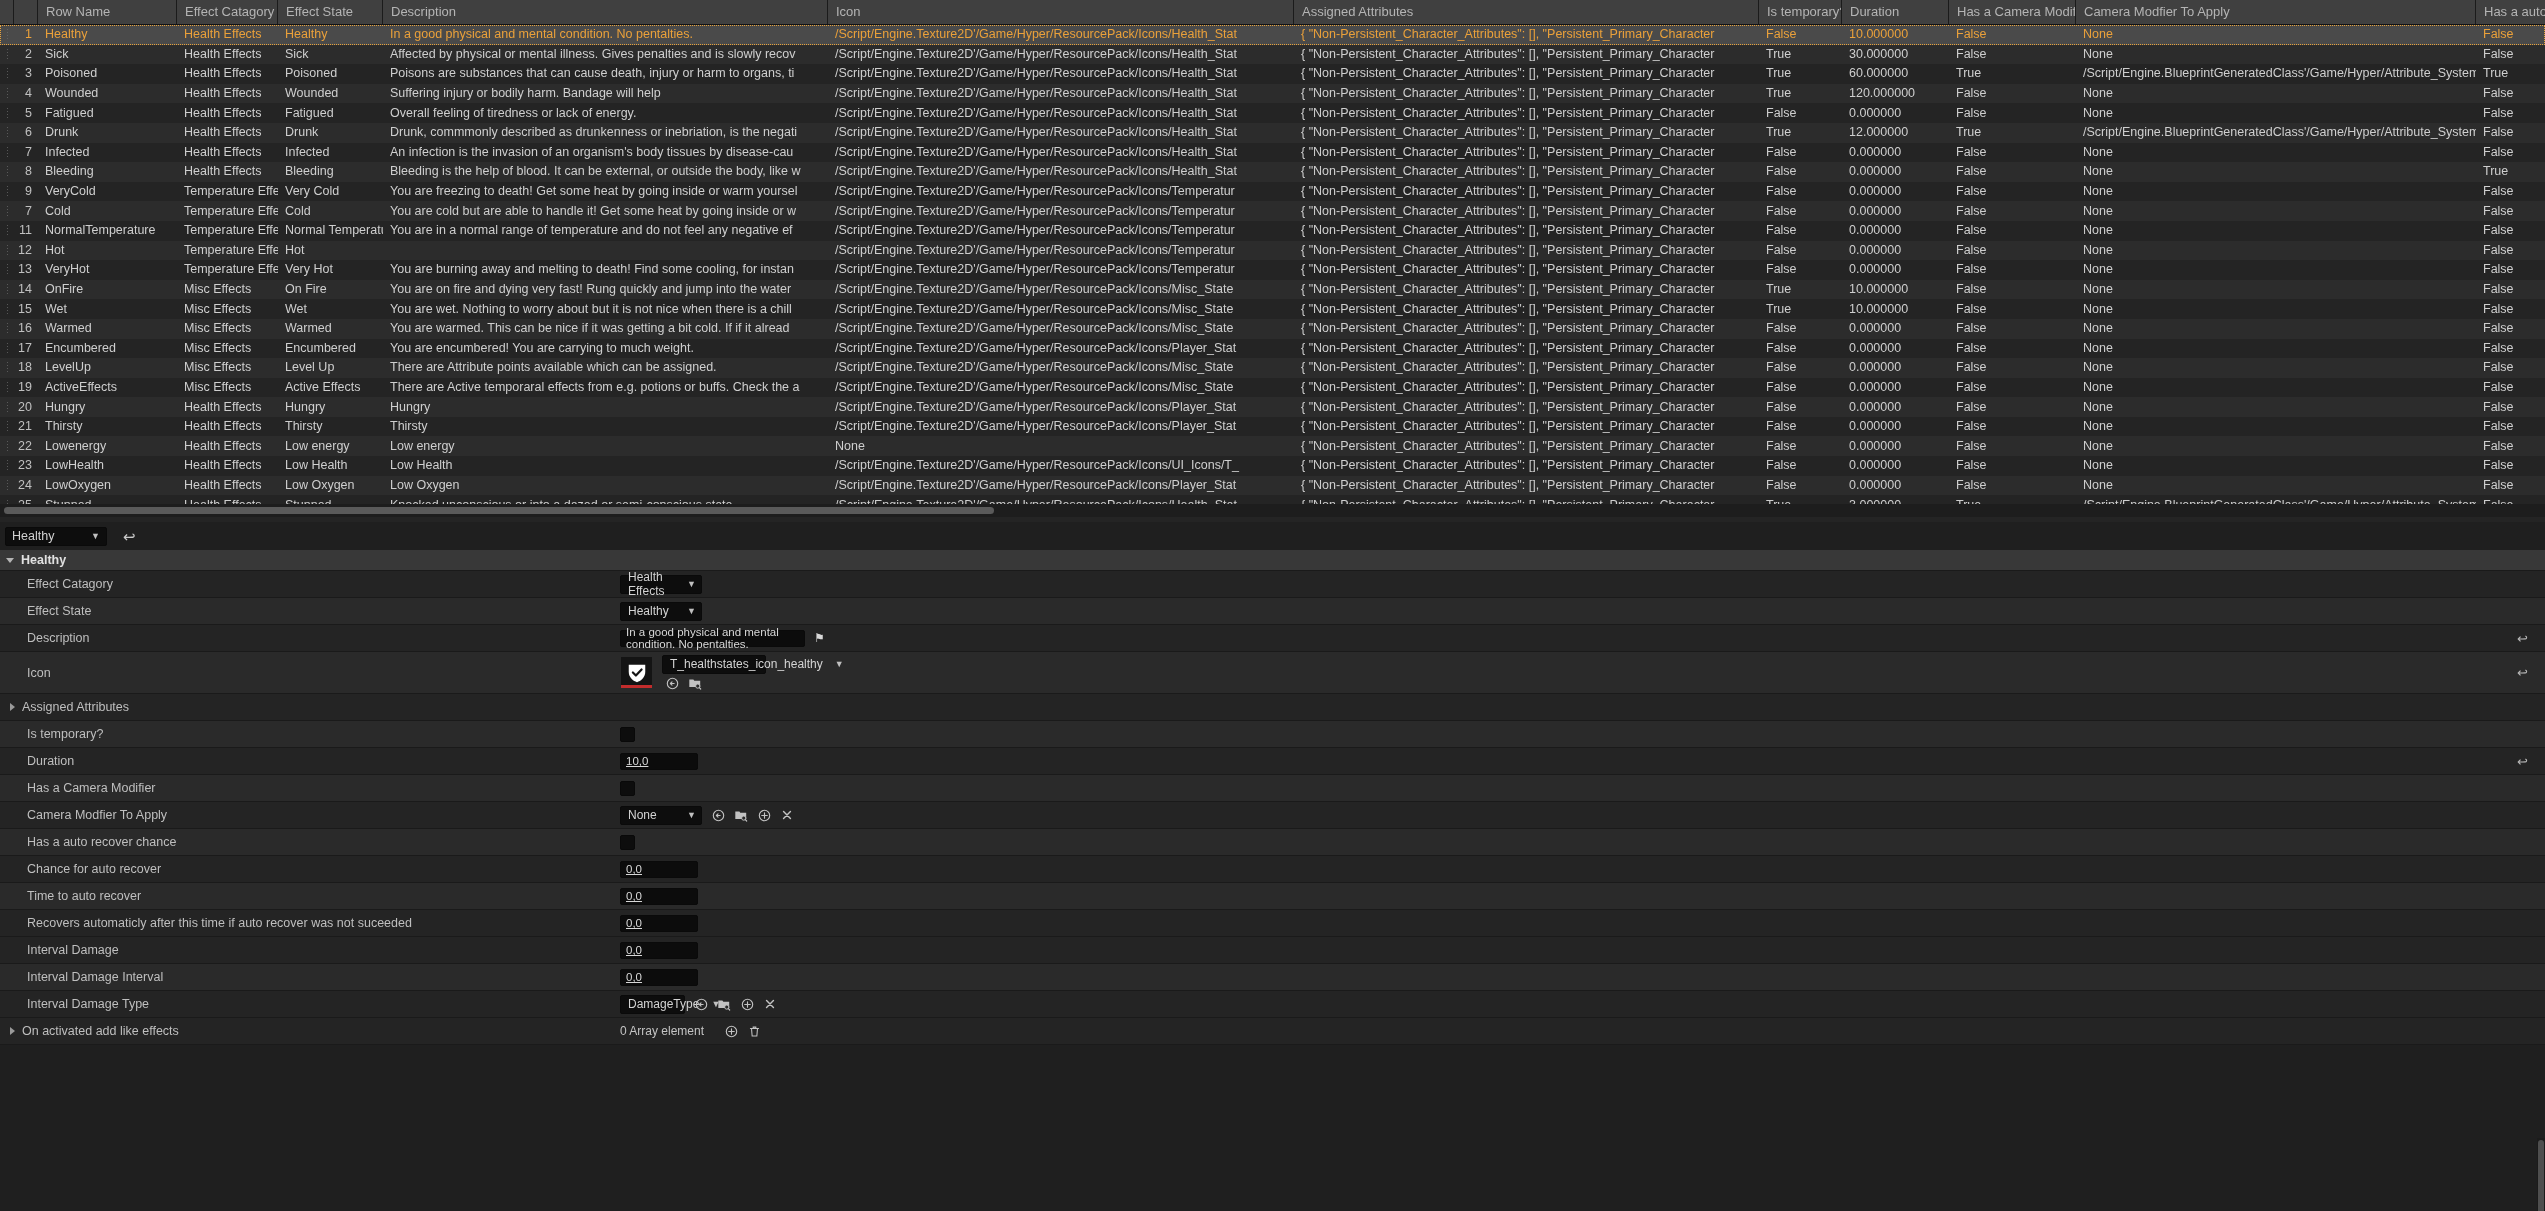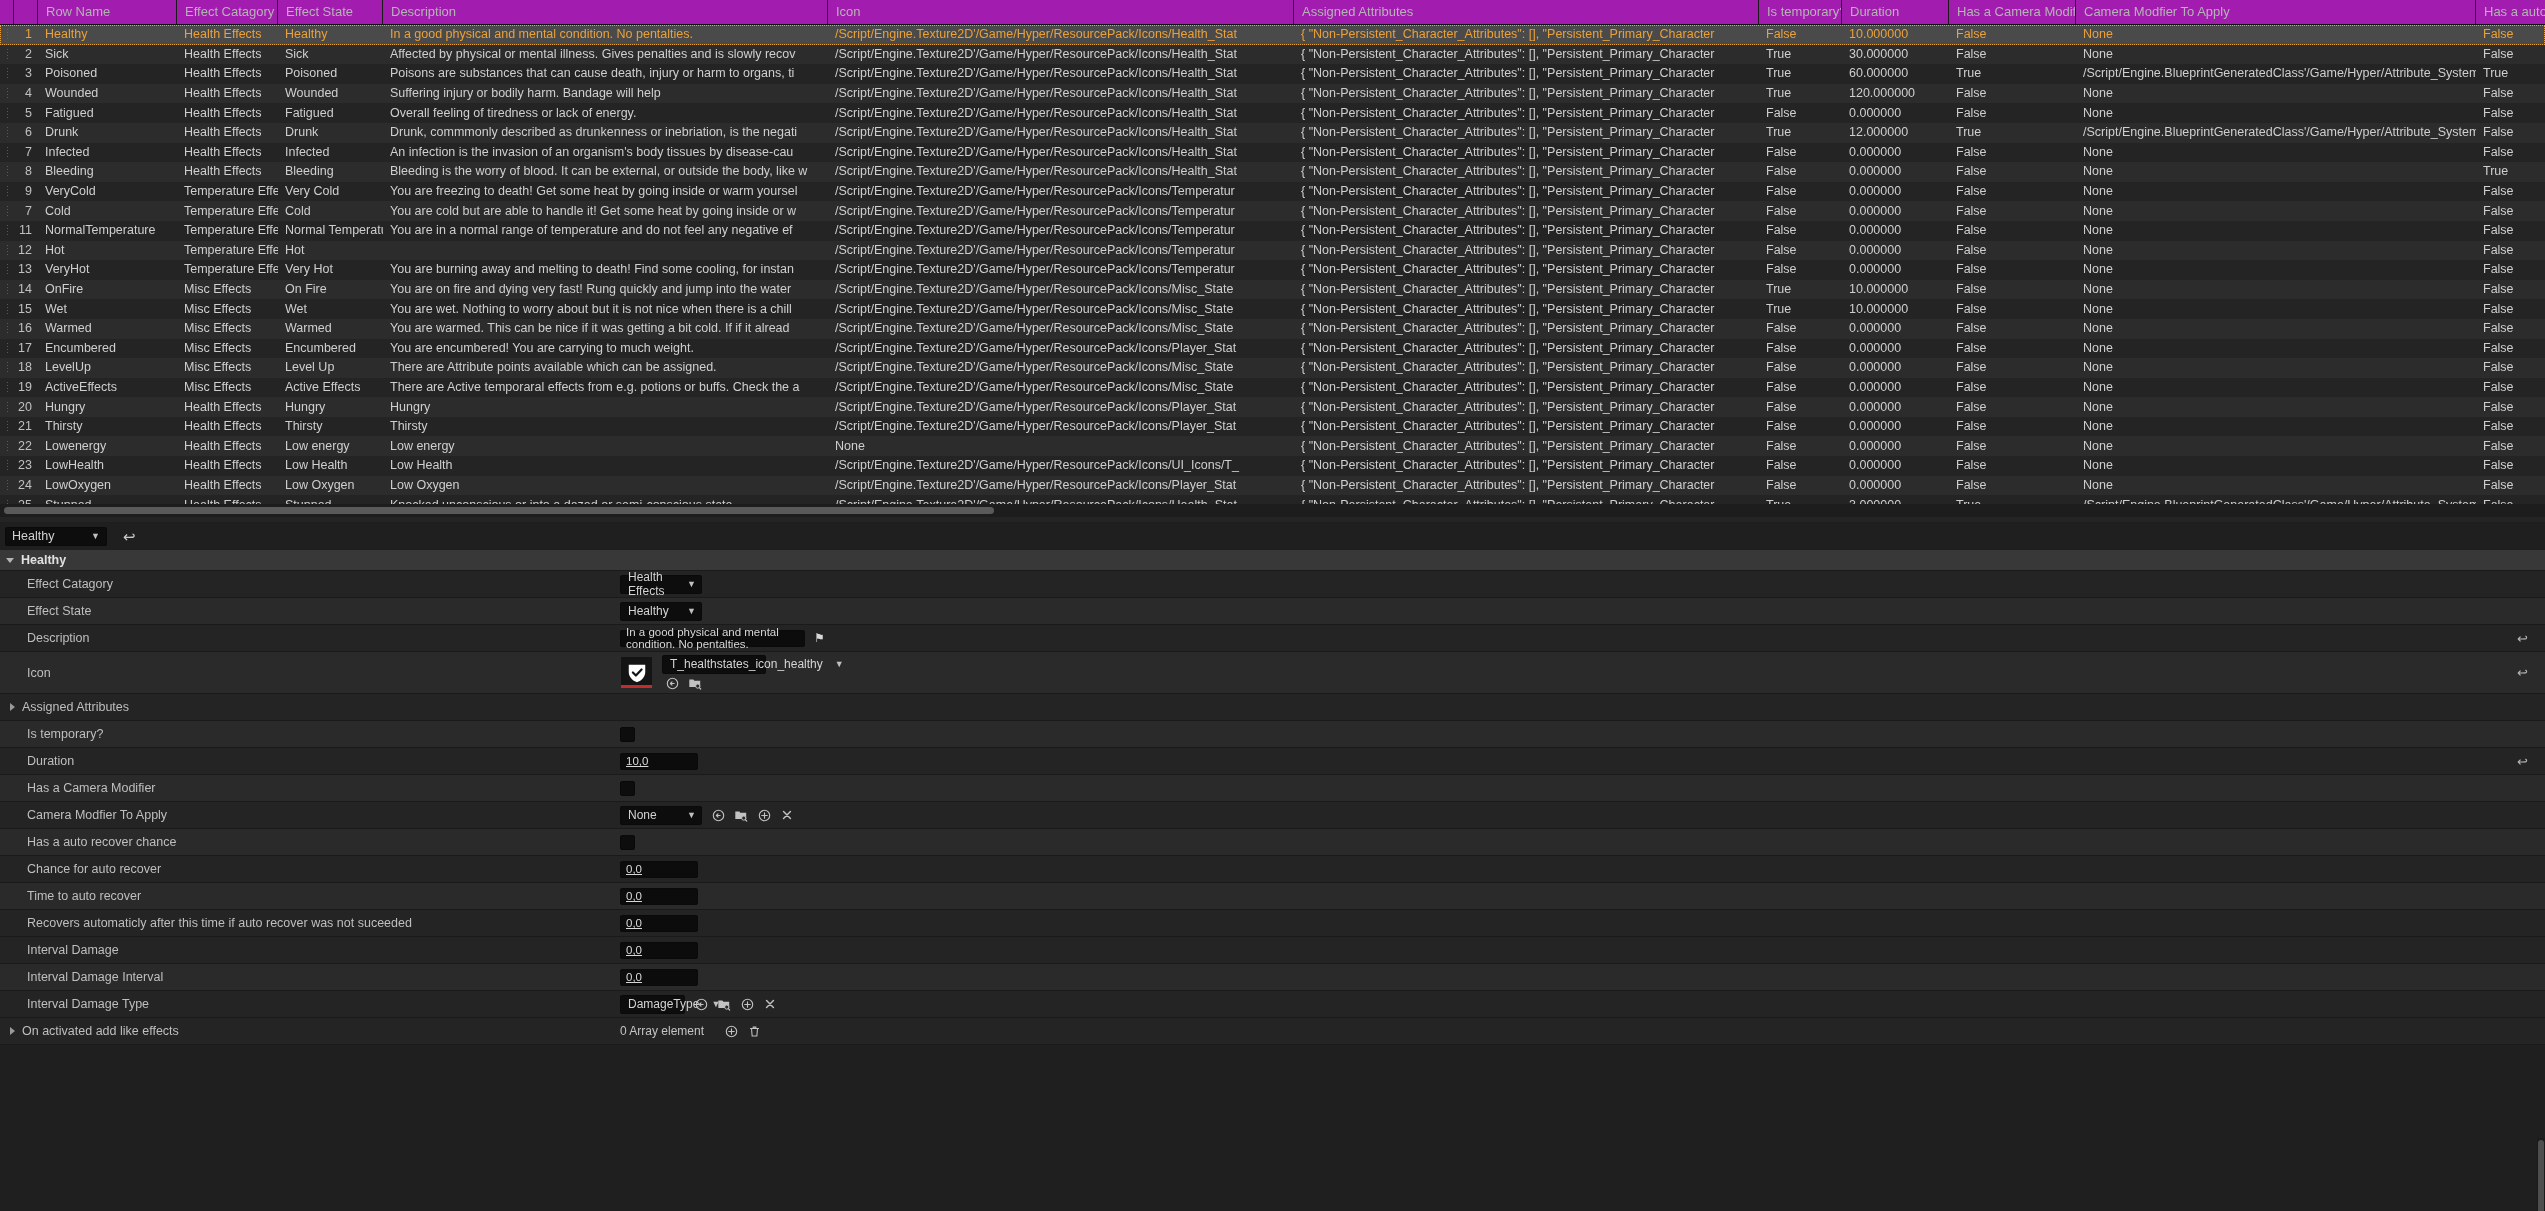--- a/index.html
+++ b/index.html
@@ -35,21 +35,21 @@
   }
   .dt-header .hcell {
     color: #b4b4b4;
     font-size: 13px;
     line-height: 24px;
     padding-left: 8px;
     box-sizing: border-box;
     border-right: 1px solid #1b1b1b;
     white-space: nowrap;
     overflow: hidden;
-    background: #a21caf;
+    background: #404040;
   }
 
   .dt-body { position: relative; }
   .dt-row {
     display: flex;
     height: 19.6px;
     box-sizing: border-box;
     align-items: center;
   }
   .dt-row.odd  { background: #242424; }
@@ -461,21 +461,21 @@
           <div class="cell c-hrec">False</div>
         </div>
         <div class="dt-row even">
           <div class="cell grip c-grip">
             <div class="grip-dots"></div>
           </div>
           <div class="cell idx c-idx">8</div>
           <div class="cell c-name">Bleeding</div>
           <div class="cell c-cat">Health Effects</div>
           <div class="cell c-state">Bleeding</div>
-          <div class="cell c-desc">Bleeding is the worry of blood. It can be external, or outside the body, like w</div>
+          <div class="cell c-desc">Bleeding is the help of blood. It can be external, or outside the body, like w</div>
           <div class="cell c-icon">/Script/Engine.Texture2D'/Game/Hyper/ResourcePack/Icons/Health_Stat</div>
           <div class="cell c-attr">{ "Non-Persistent_Character_Attributes": [], "Persistent_Primary_Character</div>
           <div class="cell c-temp">False</div>
           <div class="cell c-dur">0.000000</div>
           <div class="cell c-hcam">False</div>
           <div class="cell c-cam">None</div>
           <div class="cell c-hrec">True</div>
         </div>
         <div class="dt-row odd">
           <div class="cell grip c-grip">

